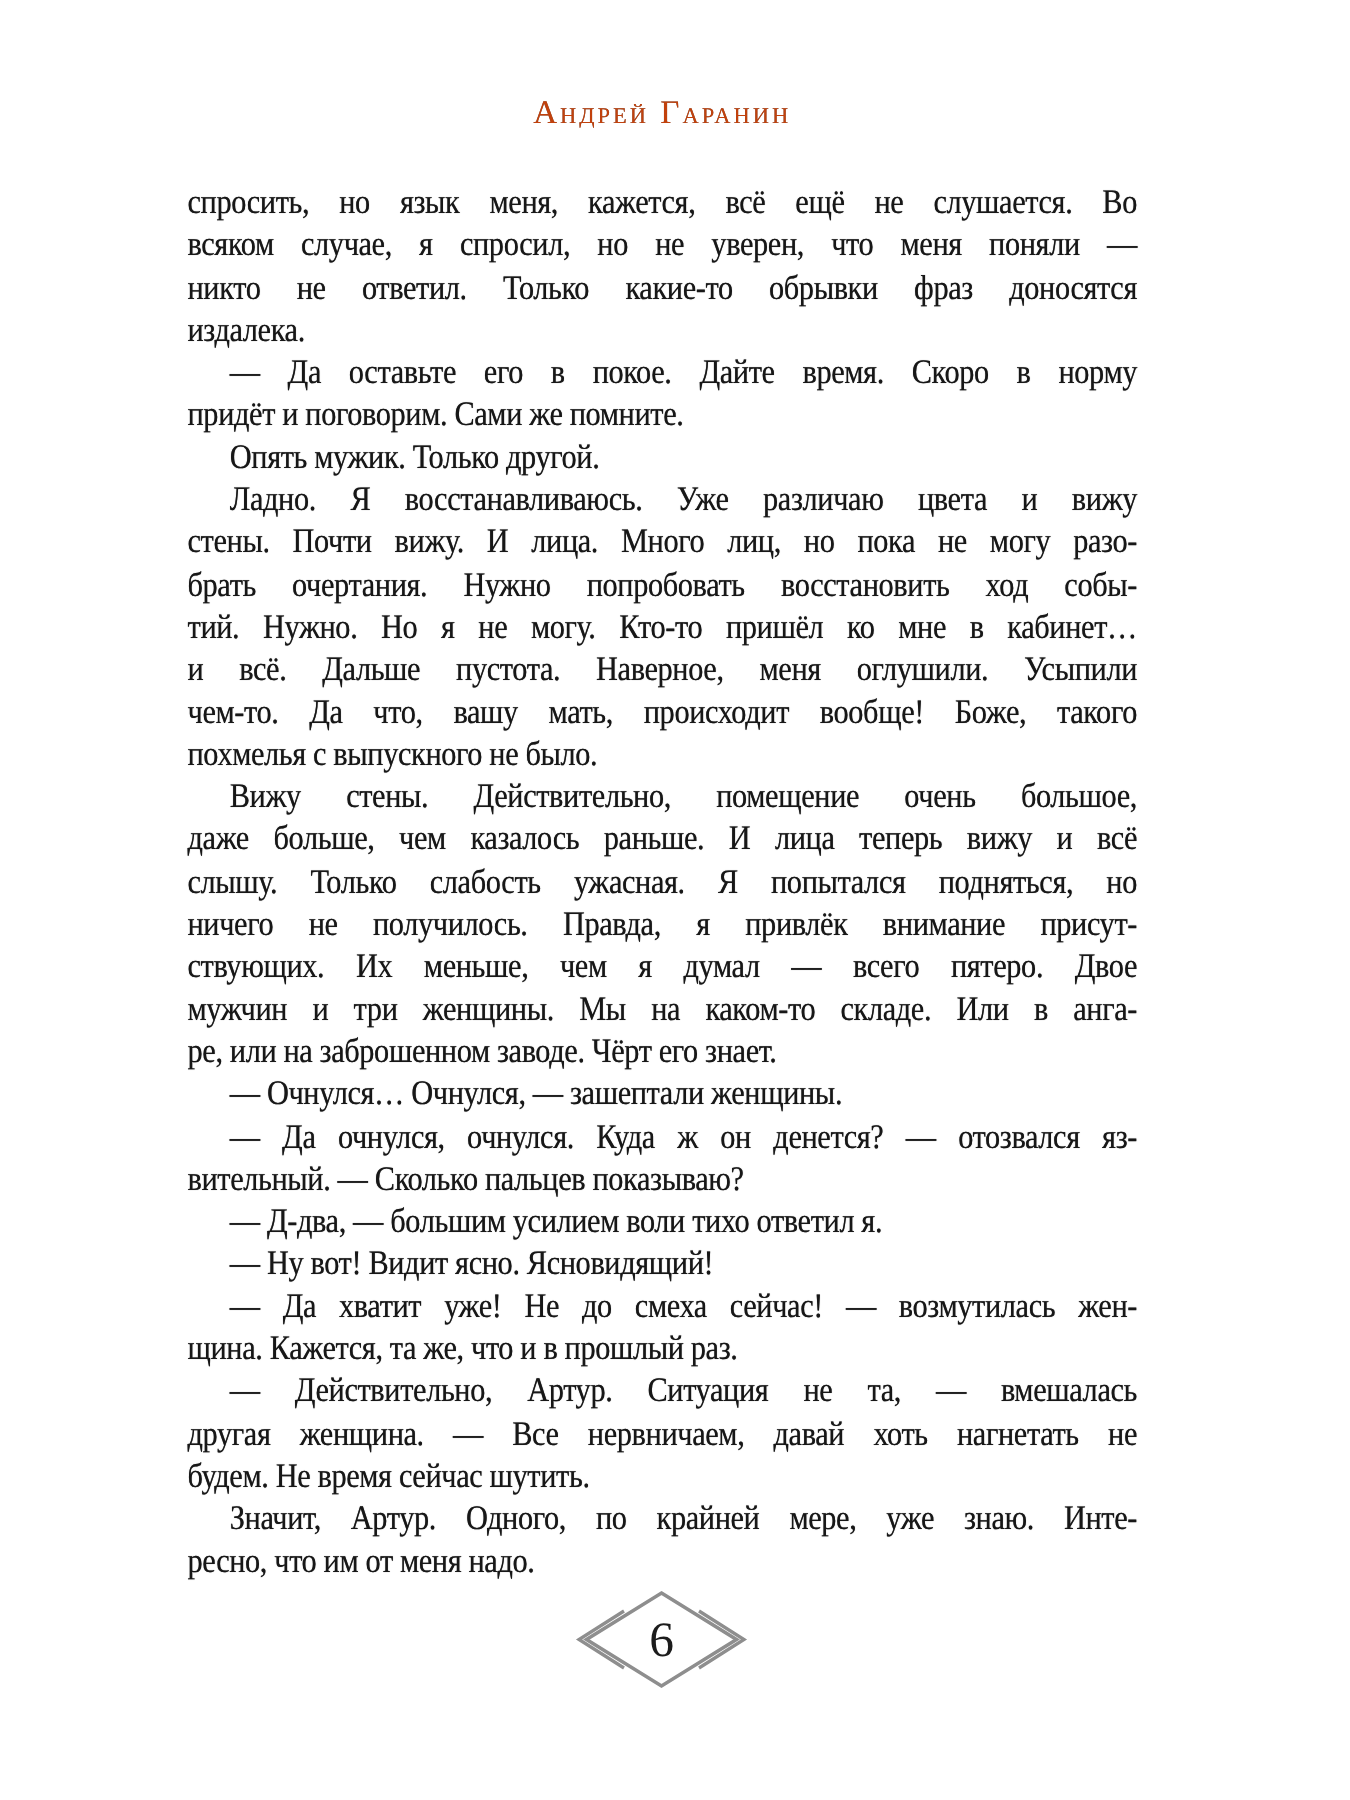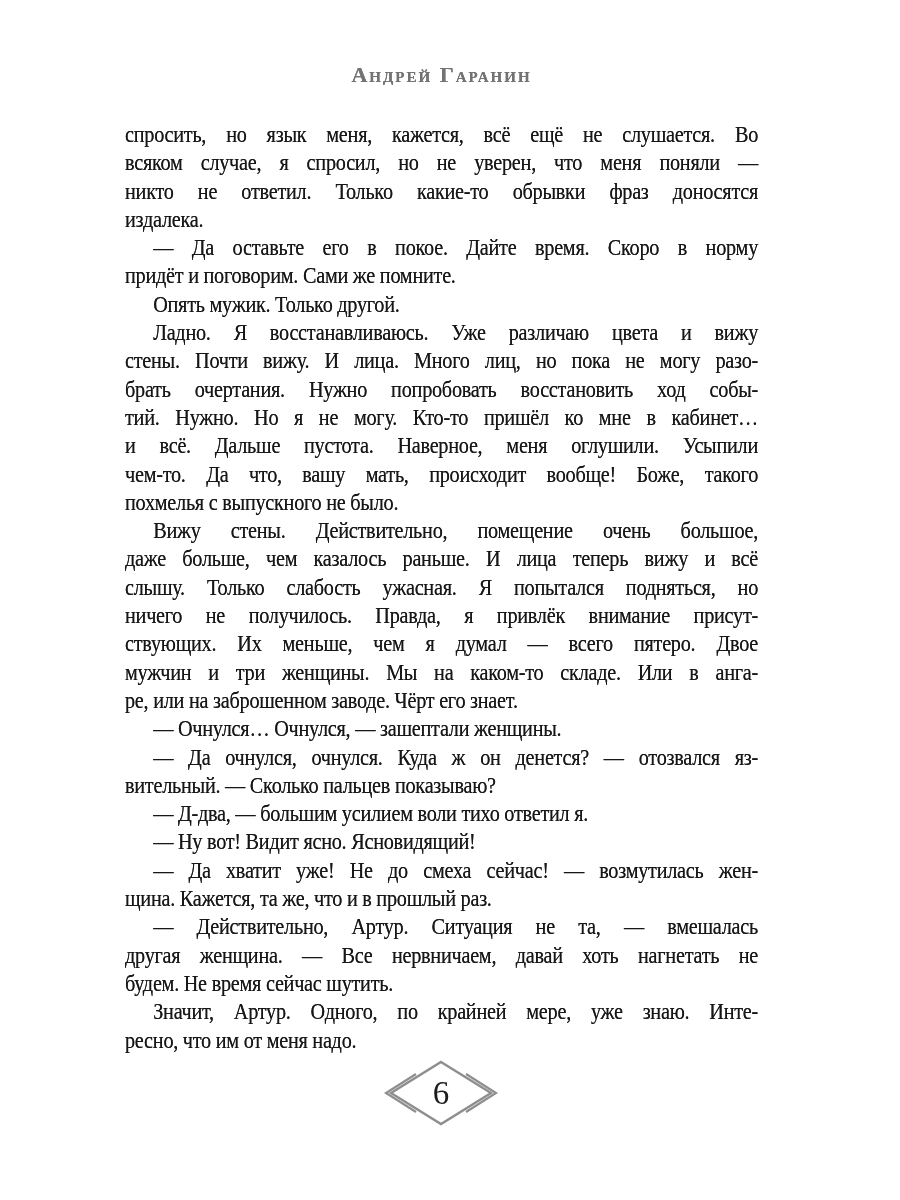--- a/index.html
+++ b/index.html
@@ -17,23 +17,22 @@
   }
   .running-head {
     position: absolute;
     top: 62px;
     left: 125px;
     width: 633px;
     text-align: center;
     font-variant: small-caps;
     font-size: 22px;
     letter-spacing: 2px;
-    color: #737373;
+    color: #c2410c;
     text-shadow: 0 0 0.4px rgba(0,0,0,0.6);
-    font-weight: bold;
   }
   .text-block {
     position: absolute;
     top: 121px;
     left: 125px;
     width: 719px;
     font-size: 23px;
     line-height: 28.3px;
     color: #171717;
     letter-spacing: -0.3px;

